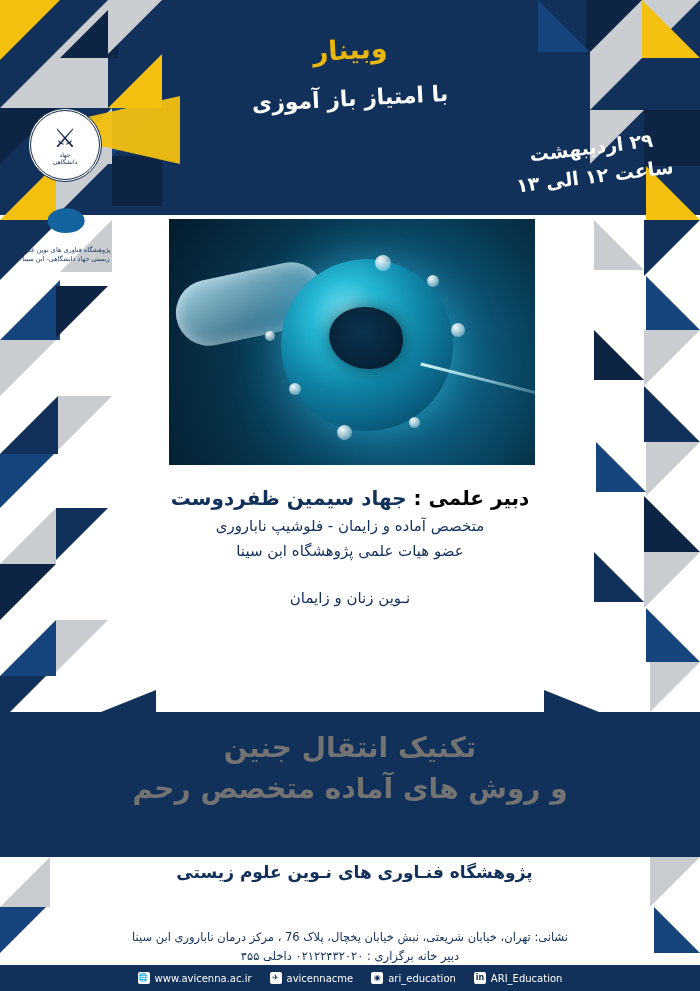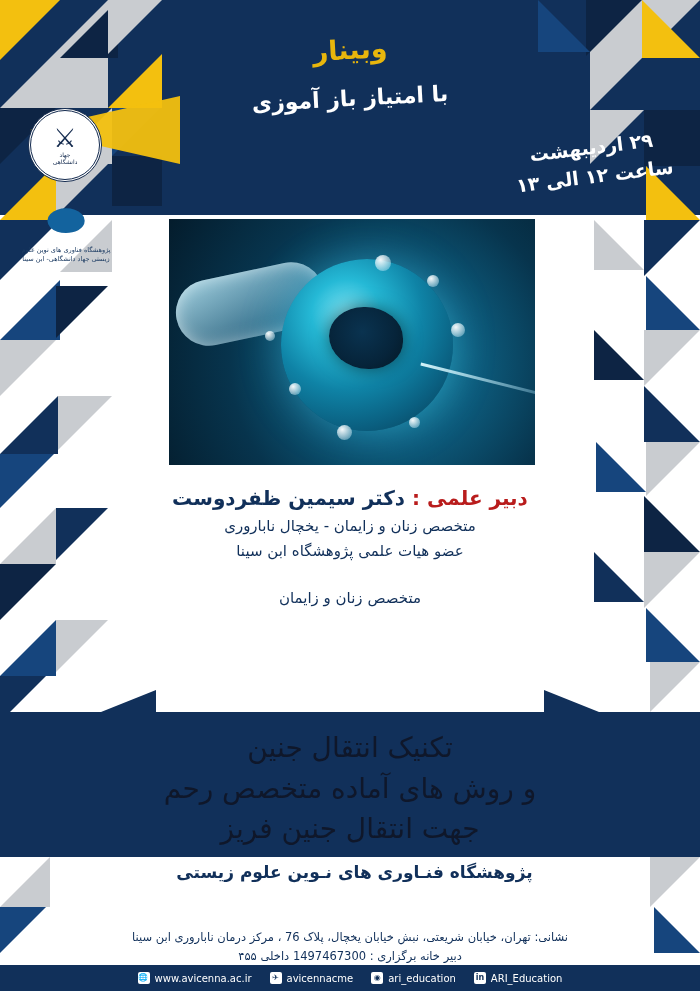--- a/index.html
+++ b/index.html
@@ -181,21 +181,21 @@
     text-align: center;
     color: #11305a;
   }
   .role-line {
     font-size: 20px;
     font-weight: bold;
     color: #11305a;
     margin-bottom: 4px;
   }
   .role-line .role {
-    color: #b91c1c;
+    color: #000000;
     text-align: right;
   }
   .detail {
     font-size: 15px;
     line-height: 1.65;
     color: #11305a;
   }
   .block-2 { margin-top: 22px; }
 
   
@@ -205,23 +205,23 @@
     left: 0;
     right: 0;
     height: 137px;
   }
   .main-title {
     position: absolute;
     top: 10px;
     right: 0;
     left: 0;
     text-align: center;
-    color: #0f172a;
+    color: #737373;
     font-size: 28px;
-    font-weight: normal;
+    font-weight: bold;
     line-height: 1.45;
   }
   .org {
     position: absolute;
     top: 858px;
     right: 0;
     left: 0;
     text-align: center;
     color: #11305a;
     font-size: 17px;
@@ -379,46 +379,45 @@
     <div class="bub" style="left:120px;top:164px;width:12px;height:12px;"></div>
     <div class="bub" style="left:168px;top:206px;width:15px;height:15px;"></div>
     <div class="bub" style="left:240px;top:198px;width:11px;height:11px;"></div>
     <div class="bub" style="left:96px;top:112px;width:10px;height:10px;"></div>
   </div>
 
   <div class="info">
     <div>
       <div class="role-line">
         <span class="role">دبیر علمی :</span>
-        <span>دکتر سیمین ظفردوست</span>
+        <span>جهاد سیمین ظفردوست</span>
       </div>
-      <div class="detail">متخصص زنان و زایمان - یخچال ناباروری</div>
+      <div class="detail">متخصص آماده و زایمان - فلوشیپ ناباروری</div>
       <div class="detail">عضو هیات علمی پژوهشگاه ابن سینا</div>
     </div>
 
     <div class="block-2">
-      <div class="detail">متخصص زنان و زایمان</div>
+      <div class="detail">نـوین زنان و زایمان</div>
     </div>
   </div>
 
   <div class="title-band">
     <div class="main-title">
       <div>تکنیک انتقال جنین</div>
       <div>و روش های آماده متخصص رحم</div>
-      <div>جهت انتقال جنین فریز</div>
     </div>
   </div>
 
   <div class="org">
     <div>پژوهشگاه فنـاوری های نـوین علوم زیستی</div>
   </div>
 
   <div class="address">
     <div>نشانی: تهران، خیابان شریعتی، نبش خیابان یخچال، پلاک 76 ، مرکز درمان ناباروری ابن سینا</div>
-    <div>دبیر خانه برگزاری : 1497467300 داخلی ۴۵۵</div>
+    <div>دبیر خانه برگزاری : ۰۲۱۲۲۴۳۲۰۲۰ داخلی ۴۵۵</div>
   </div>
 
   <div class="footer">
     <div class="foot-item">
       <span class="foot-ic">🌐</span>
       <span>www.avicenna.ac.ir</span>
     </div>
     <div class="foot-item">
       <span class="foot-ic">✈</span>
       <span>avicennacme</span>

